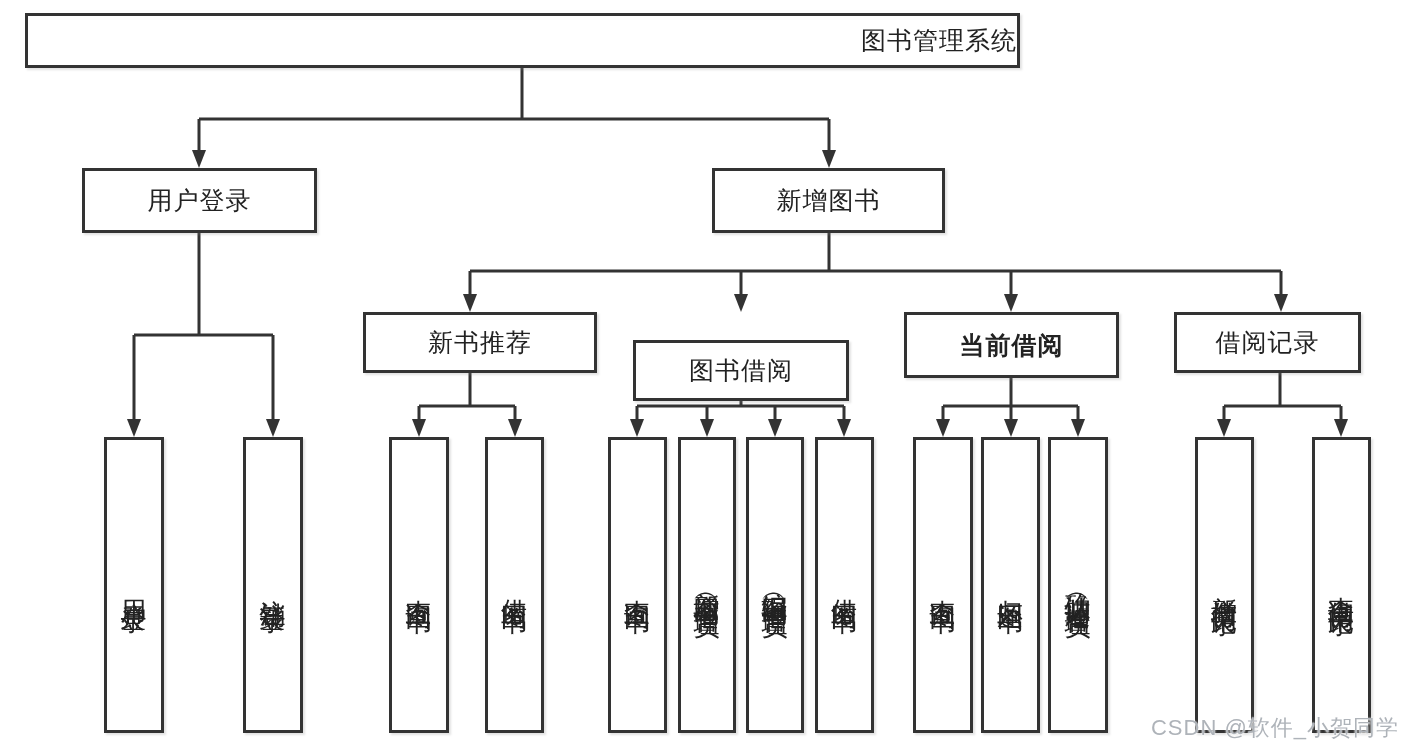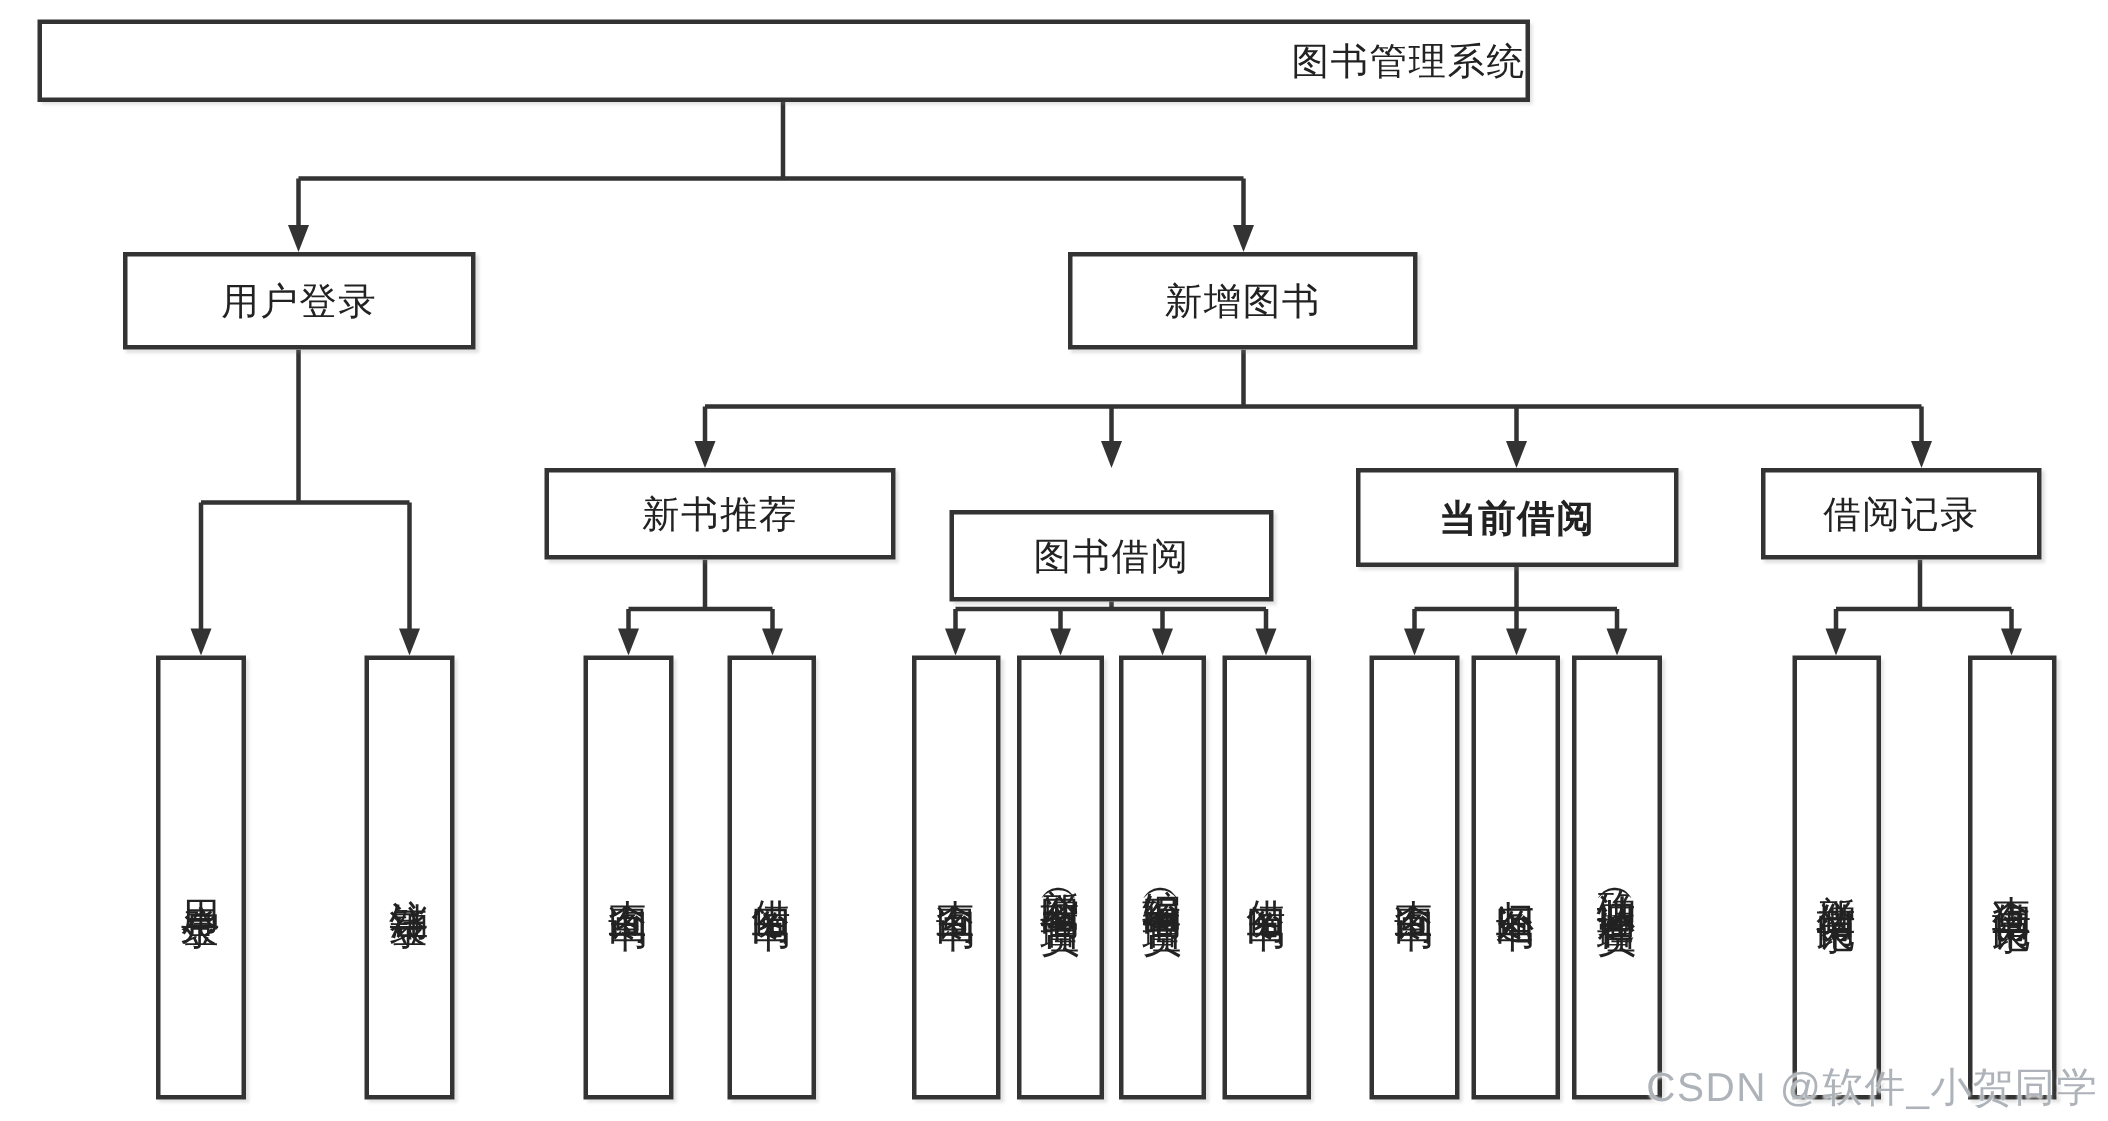--- a/index.html
+++ b/index.html
@@ -38,21 +38,21 @@
     text-orientation: mixed;
     font-size: 26px;
     letter-spacing: 3px;
     line-height: 1;
     white-space: nowrap;
   }
   #watermark {
     position: absolute;
     right: 6px;
     bottom: 4px;
-    font-size: 27px;
+    font-size: 22px;
     letter-spacing: 1px;
     color: #aeb3b9;
     text-shadow: 0 1px 2px rgba(255,255,255,0.9), 0 0 2px rgba(255,255,255,0.9);
     white-space: nowrap;
   }
 </style>
 </head>
 <body>
 
 <div id="canvas">

